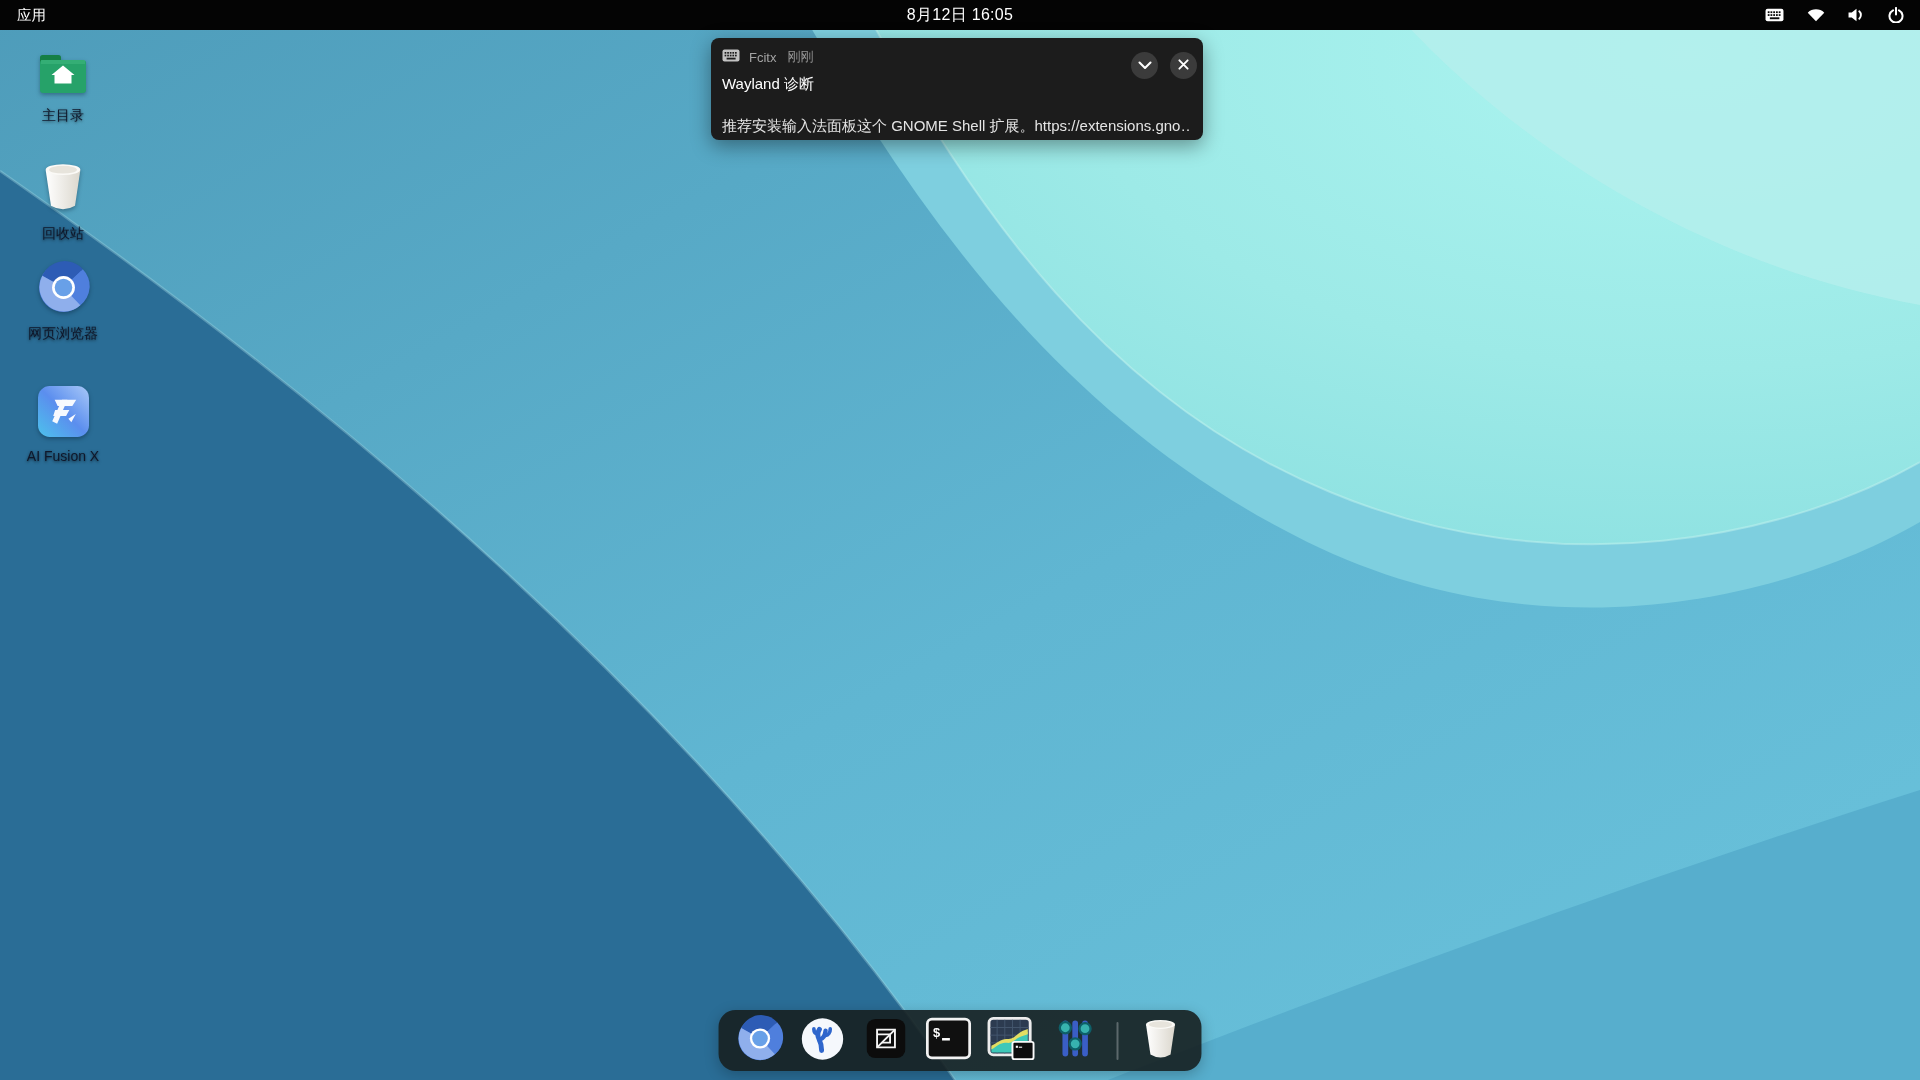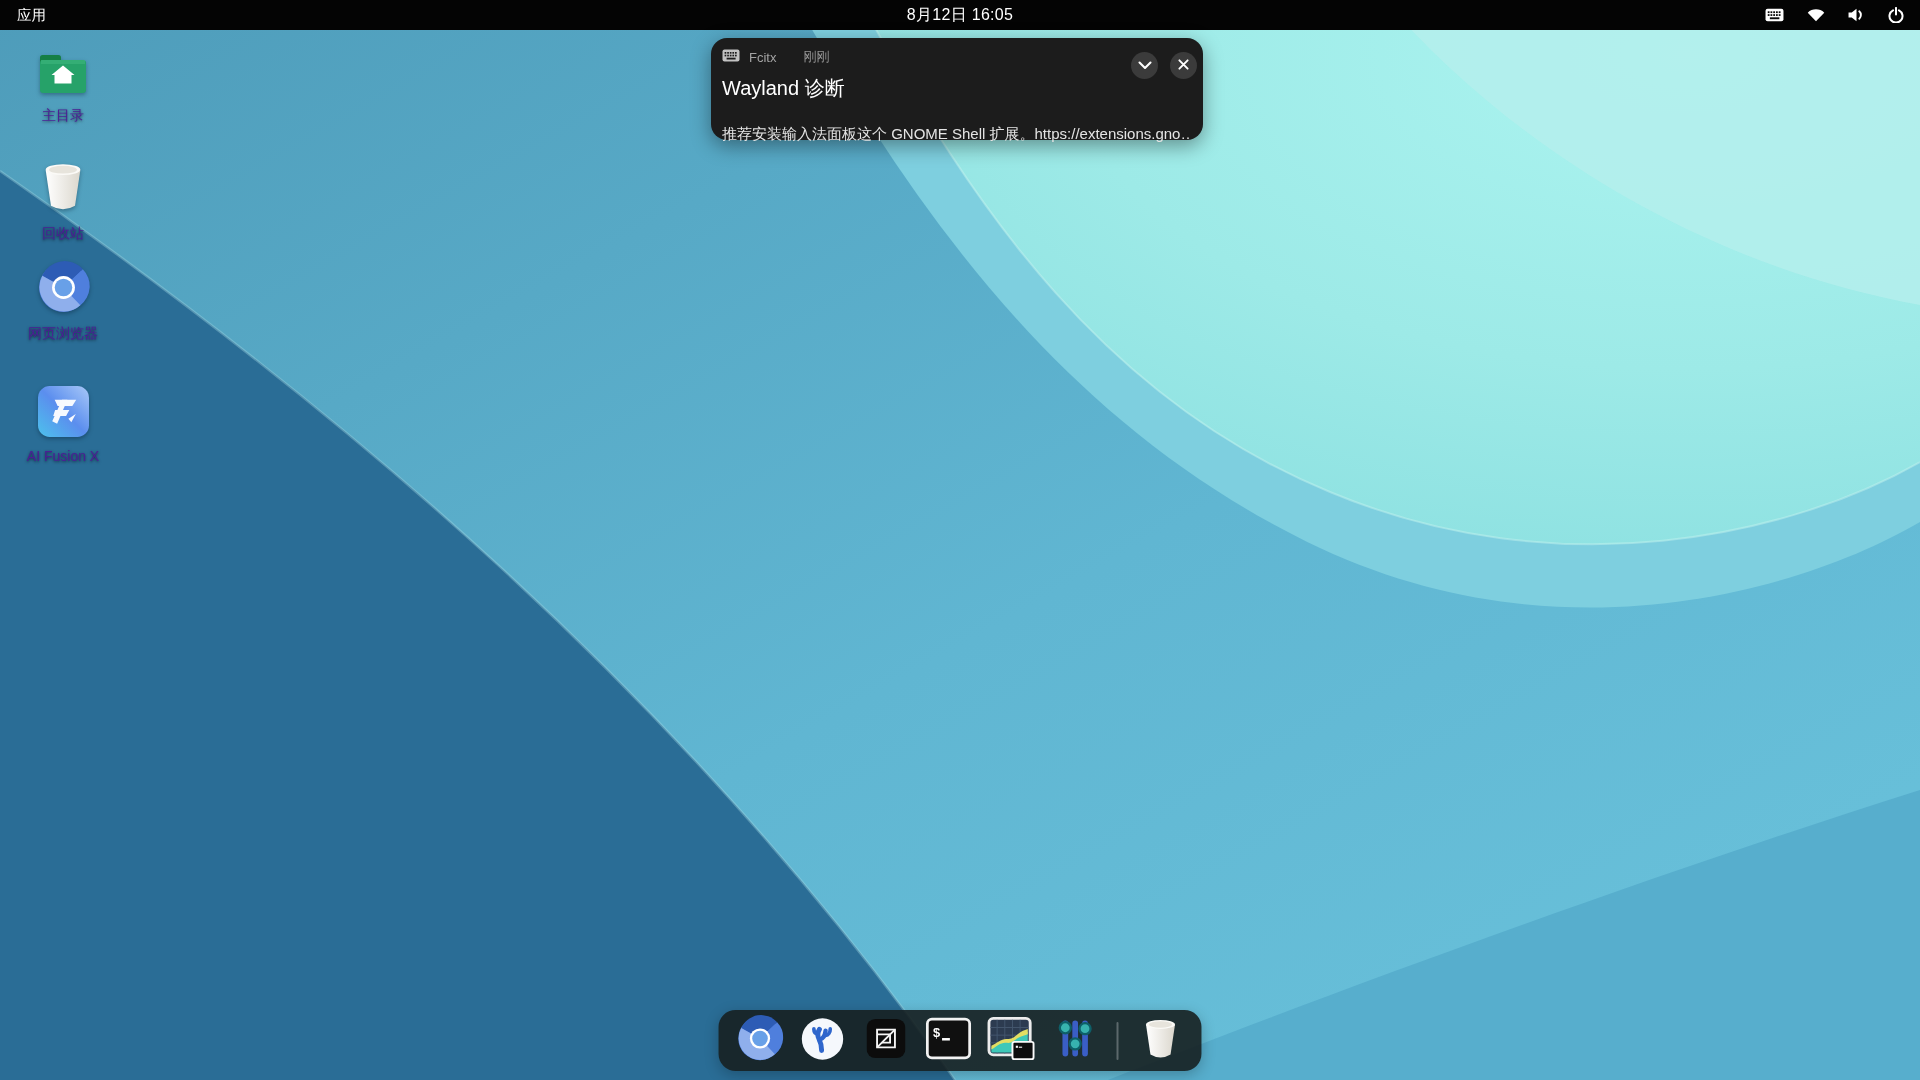--- a/index.html
+++ b/index.html
@@ -13,37 +13,37 @@
   
   .topbar { position:absolute; top:0; left:0; width:100%; height:30px; background:#040404;
             display:flex; align-items:center; color:#fff; z-index:40; }
   .apps-btn { height:100%; display:flex; align-items:center; padding:0 17px; font-size:14.5px; cursor:default; }
   .clock { position:absolute; left:50%; transform:translateX(-50%); font-size:16px; letter-spacing:.3px; }
   .tray { margin-left:auto; display:flex; align-items:center; gap:23px; padding-right:16px; height:100%; }
   .tray-item { display:flex; align-items:center; }
 
   
   .notification { position:absolute; left:711px; top:38px; width:492px; height:102px;
-                  background:#1c1c1c; border-radius:16px; box-shadow:0 6px 20px rgba(0,0,0,.38);
+                  background:#1c1c1c; border-radius:8px; box-shadow:0 6px 20px rgba(0,0,0,.38);
                   color:#fff; z-index:45; padding:10px 12px 10px 11px; }
   .notif-header { display:flex; align-items:center; gap:9px; height:18px; }
   .notif-source, .notif-time { font-size:13px; color:#a3a3a3; }
-  .notif-time { margin-left:18px; color:#969696; }
-  .notif-title { font-size:20px; color:#ffffff; margin-top:9px; }
+  .notif-time { margin-left:2px; color:#969696; }
+  .notif-title { font-size:15px; color:#ffffff; margin-top:9px; }
   .notif-body  { font-size:15px; color:#e4e4e4; margin-top:23px; white-space:nowrap; overflow:hidden; }
   .notif-btns { position:absolute; top:53px; right:6px; top:14px; display:flex; gap:12px; }
   .round-btn { width:27px; height:27px; border-radius:50%; background:#3b3b3b; border:none;
                display:flex; align-items:center; justify-content:center; cursor:default; }
 
   
   .desktop-item { position:absolute; left:15px; width:96px; display:flex; flex-direction:column;
                   align-items:center; z-index:10; }
   .desktop-item .icon-box { height:56px; display:flex; align-items:flex-end; justify-content:center;
                             filter:drop-shadow(0 2px 2px rgba(0,20,40,.35)); }
-  .desktop-label { margin-top:7px; font-size:14px; color:#4c1d95; text-shadow:0 1px 3px rgba(0,0,0,.65); white-space:nowrap; }
+  .desktop-label { margin-top:7px; font-size:14px; color:#0f172a; text-shadow:0 1px 3px rgba(0,0,0,.65); white-space:nowrap; }
 
   
   .dock { position:absolute; left:50%; bottom:9px; transform:translateX(-50%);
           height:61px; display:flex; align-items:center; gap:15px; padding:0 17px;
           background:rgba(22,31,32,.90); border-radius:17px; z-index:40;
           box-shadow:0 4px 14px rgba(0,10,15,.25); }
   .dock-item { display:flex; align-items:center; justify-content:center; width:48px; height:48px; }
   .dock-sep { width:2px; height:38px; background:rgba(255,255,255,.28); border-radius:1px; margin:0 3px; }
 </style>
 </head>

